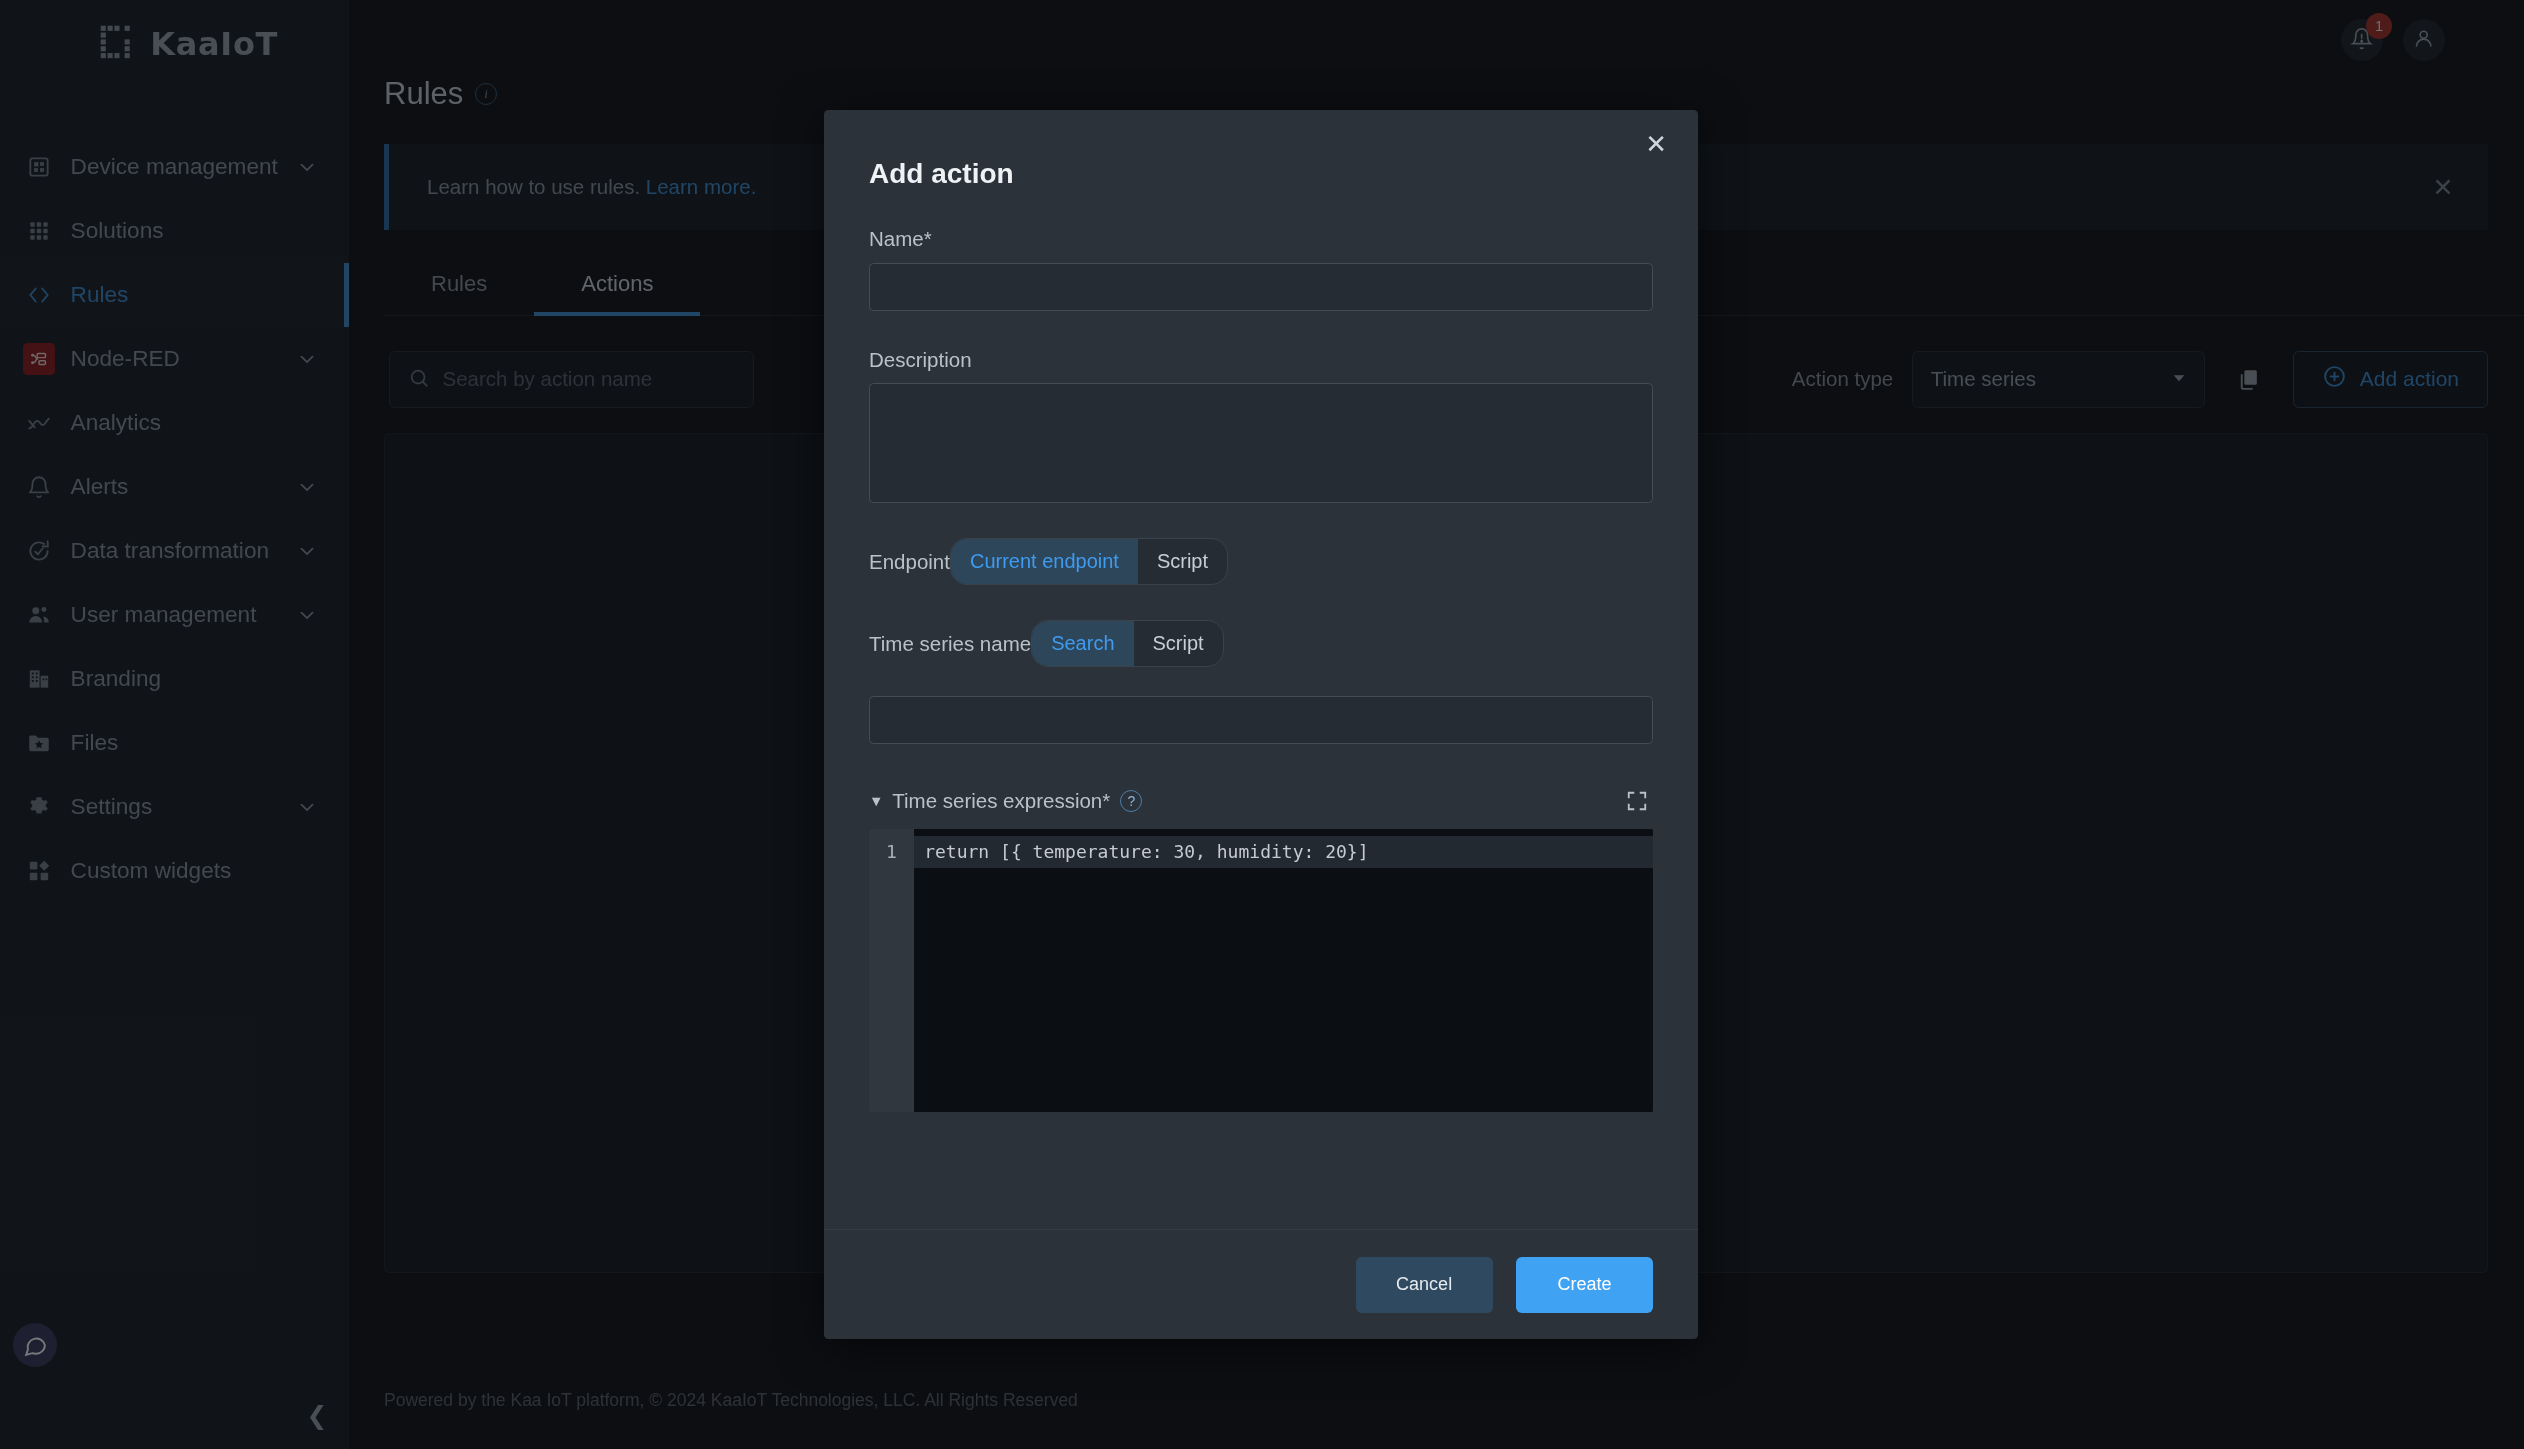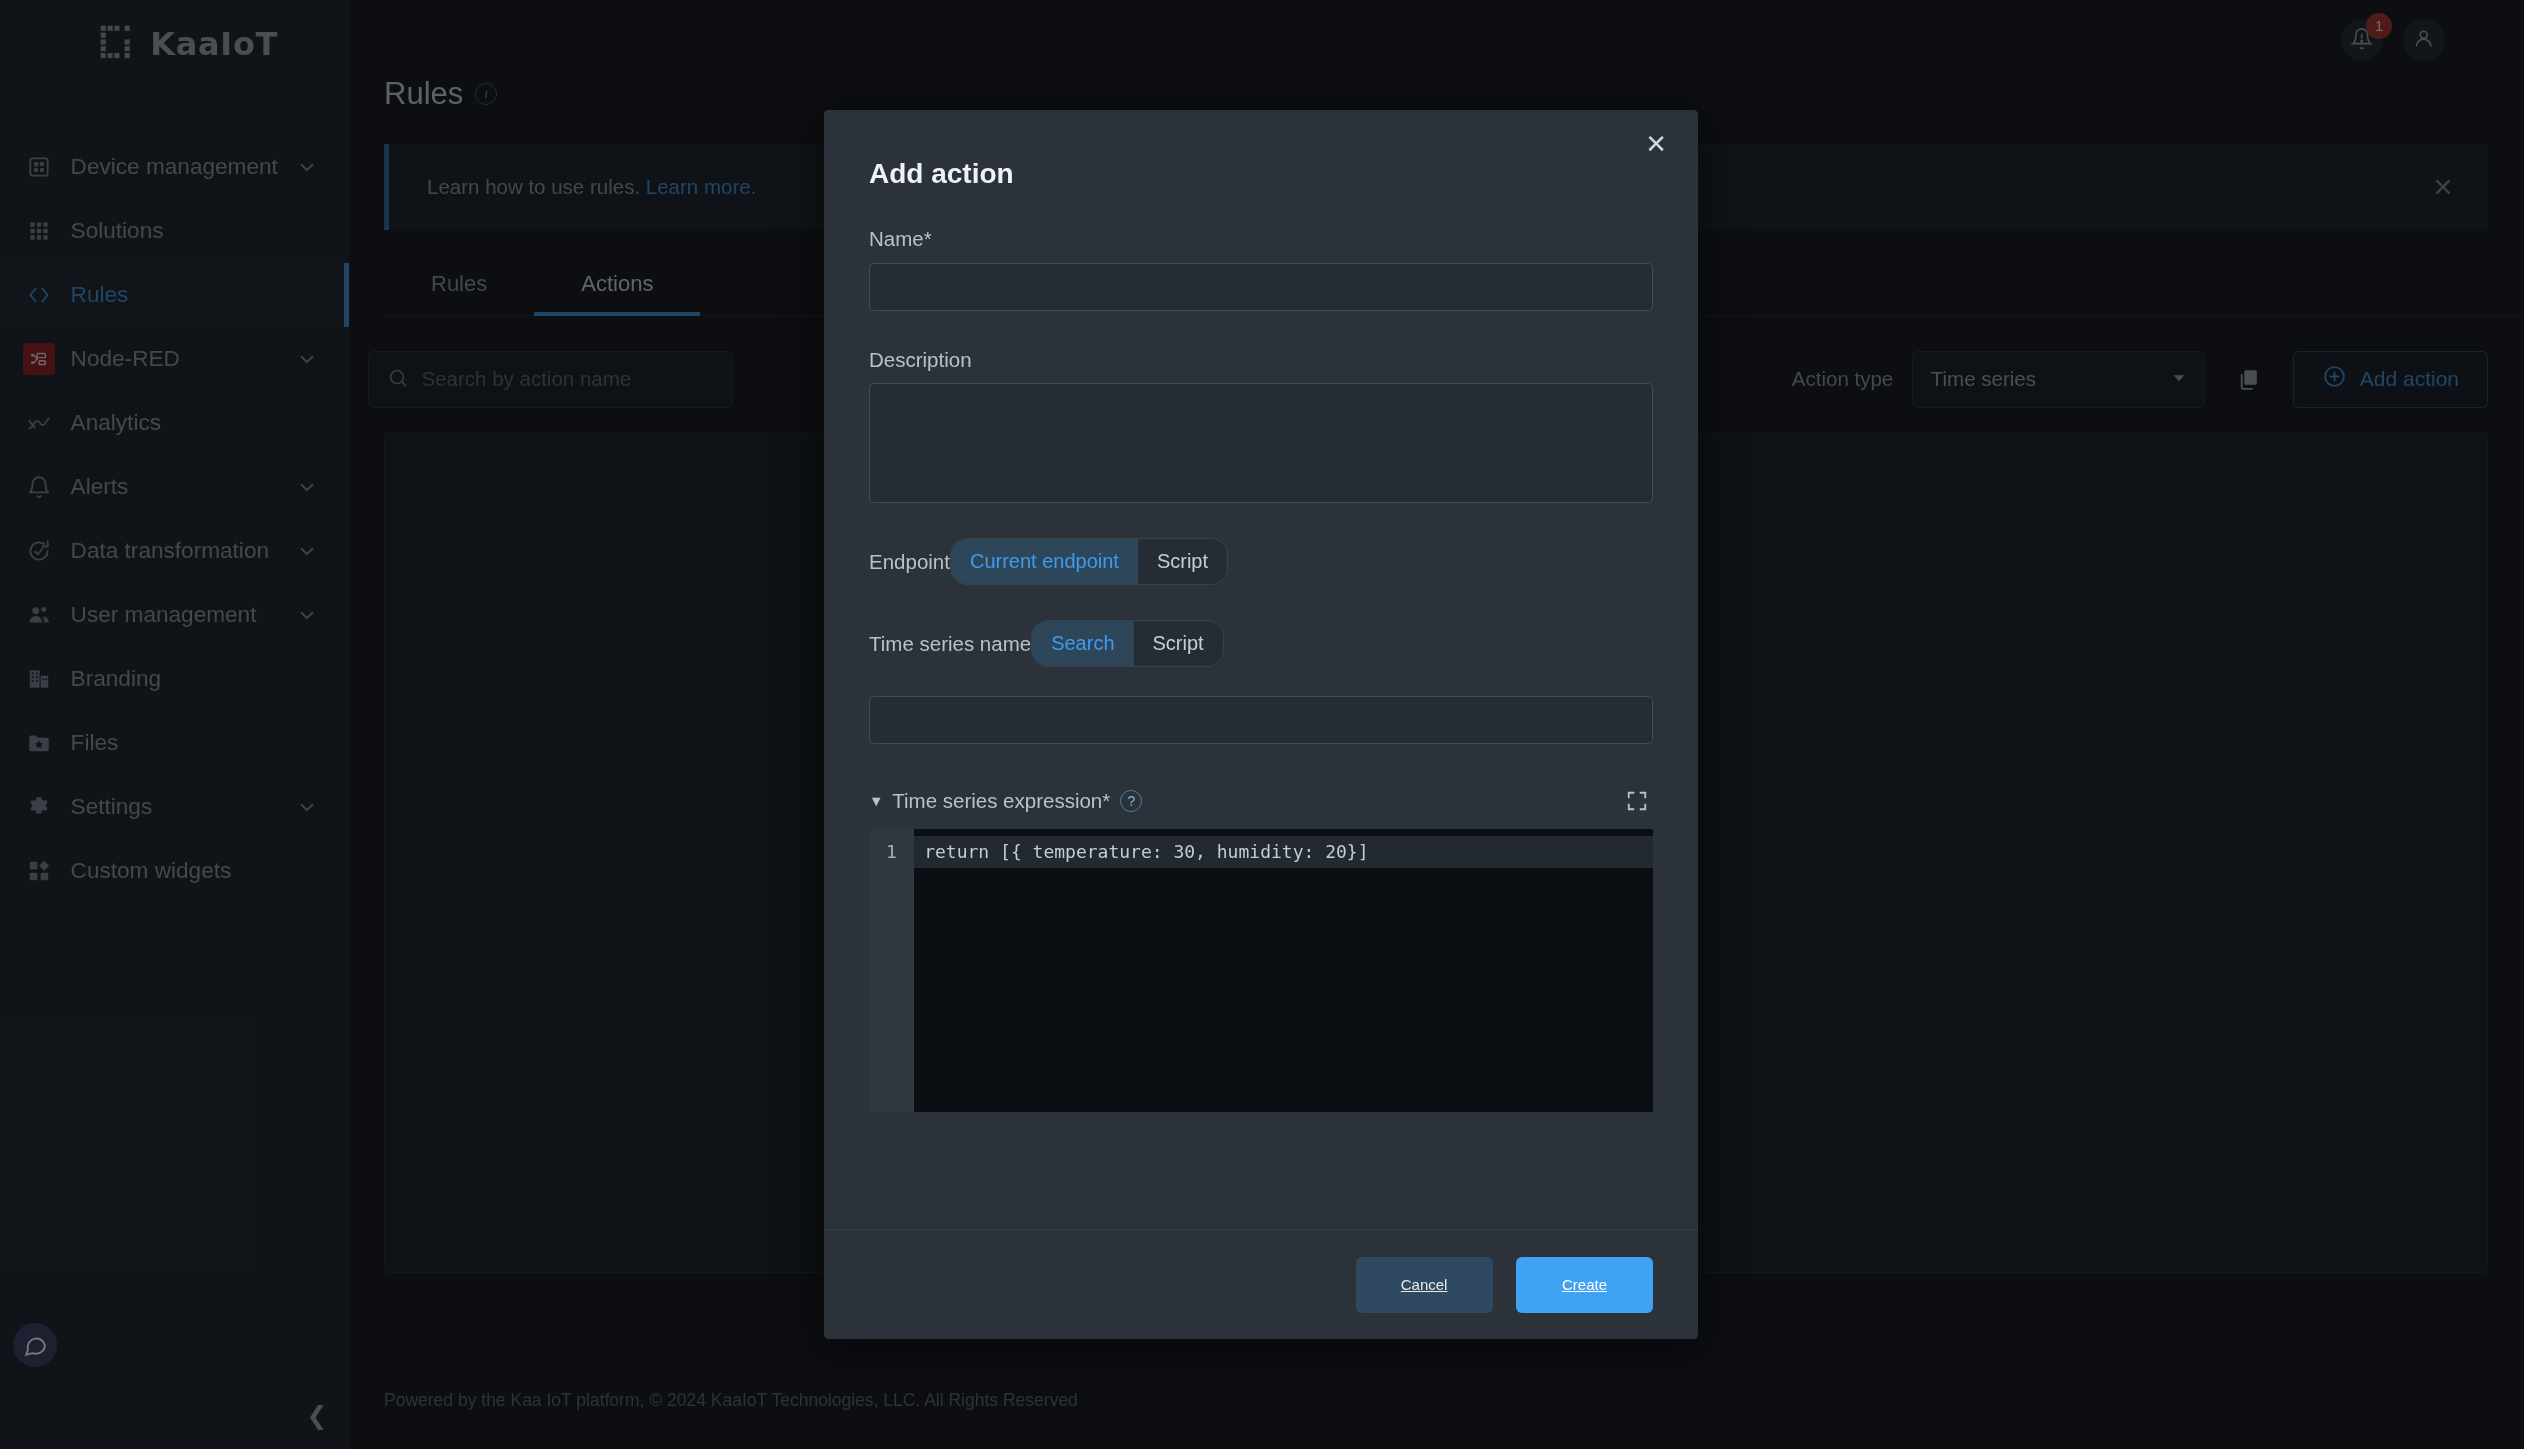--- a/index.html
+++ b/index.html
@@ -142,21 +142,21 @@
     cursor: pointer; position: relative;
   }
   .tab.active { color: #cfd6dd; }
   .tab.active::after {
     content: ""; position: absolute; left: 0; right: 0; bottom: -1.5px;
     height: 3.7px; background: #3f8fd1;
   }
 
   #toolbar {
     display: flex; align-items: center;
-    margin: 35px 37px 0 19px;
+    margin: 35px 37px 0 40px;
   }
   #search-box {
     width: 365px; height: 57px; border: 0.7px solid #2a3138; border-radius: 5.8px;
     background: #171c21; display: flex; align-items: center; padding: 0 17.5px;
     gap: 13px;
   }
   #search-box input {
     background: transparent; border: none; outline: none;
     font-size: 20.5px; color: #9aa3ab; flex: 1;
     font-family: "Liberation Sans", sans-serif;
@@ -286,23 +286,23 @@
     font-size: 18px; color: #c5cbd2; padding-left: 10.2px;
     font-family: "DejaVu Sans Mono", monospace; white-space: pre;
   }
 
   #modal-footer {
     height: 110px; display: flex; align-items: center; justify-content: flex-end;
     padding-right: 45px; gap: 23.4px;
     border-top: 0.7px solid #343c45;
   }
   .mbtn {
-    height: 56px; border-radius: 5.8px; font-size: 15px;
-    display: flex; align-items: center; justify-content: center;
-    cursor: pointer; min-width: 137px; text-decoration: underline;
+    height: 56px; border-radius: 5.8px; font-size: 18px;
+    display: flex; align-items: center; justify-content: center;
+    cursor: pointer; min-width: 137px;
   }
   #cancel-btn { background: #2f4a60; color: #e6ebef; }
   #create-btn { background: #3fa2f2; color: #ffffff; }
 </style>
 </head>
 <body>
 
 <div id="sidebar">
 
   <div id="logo-area">

